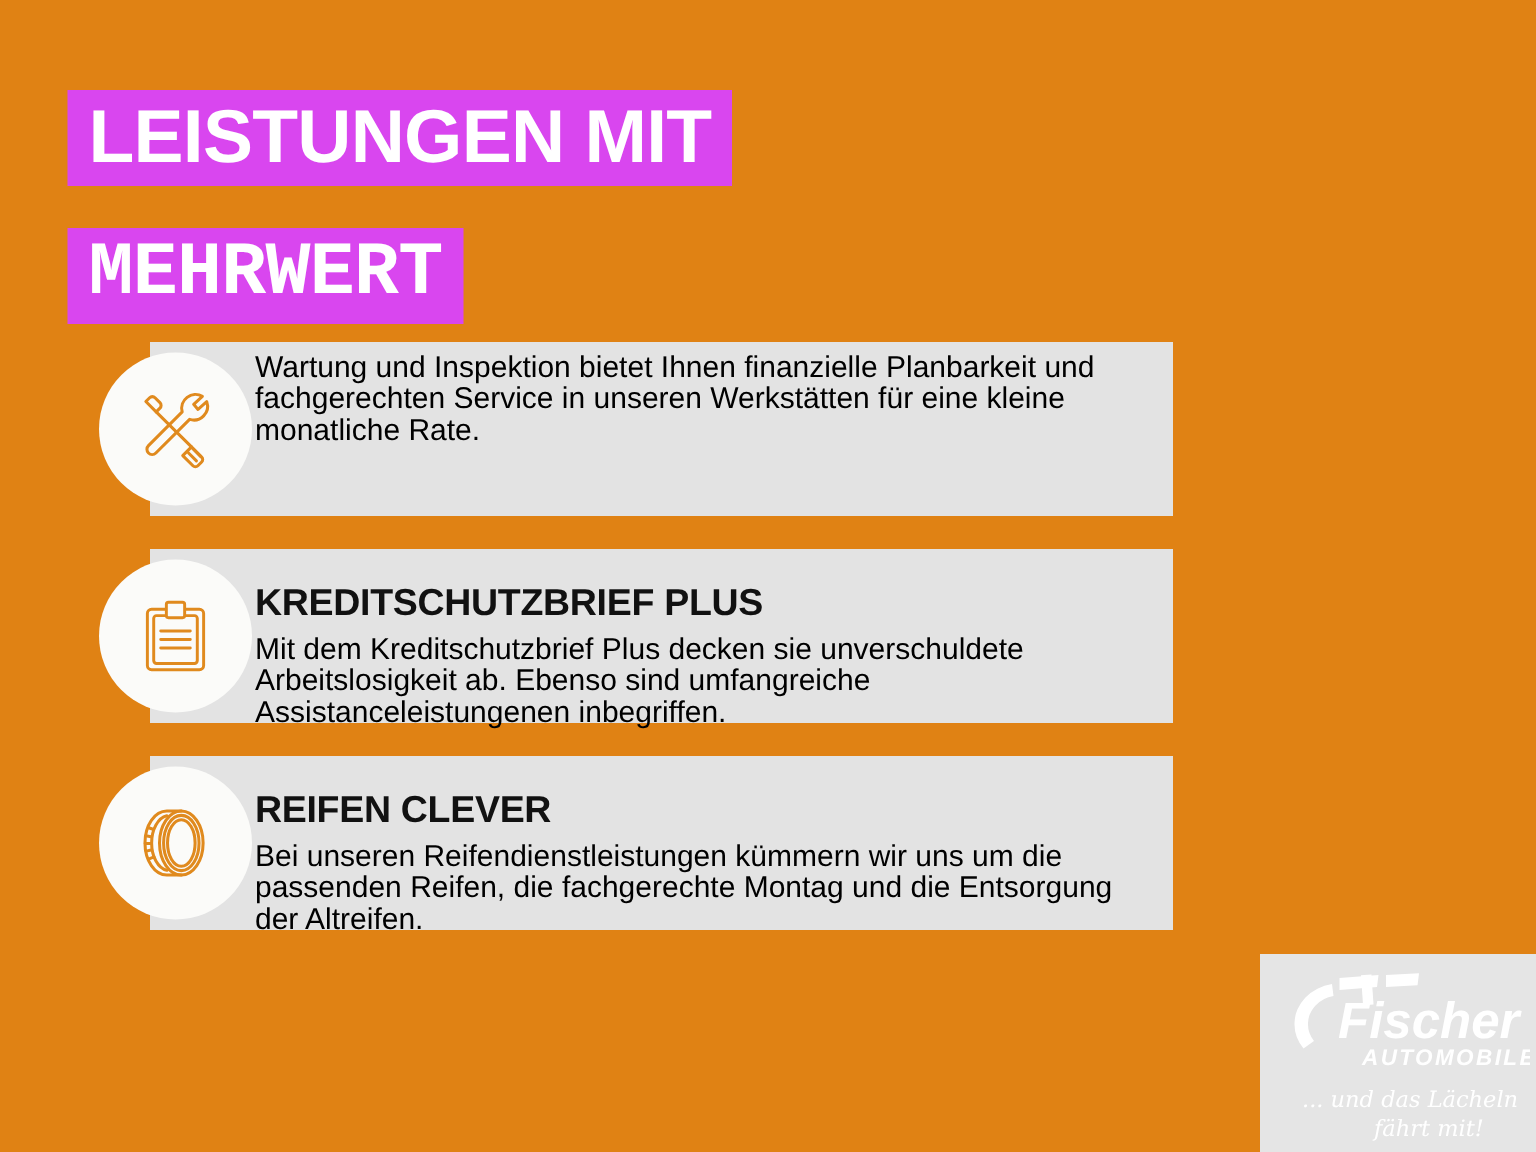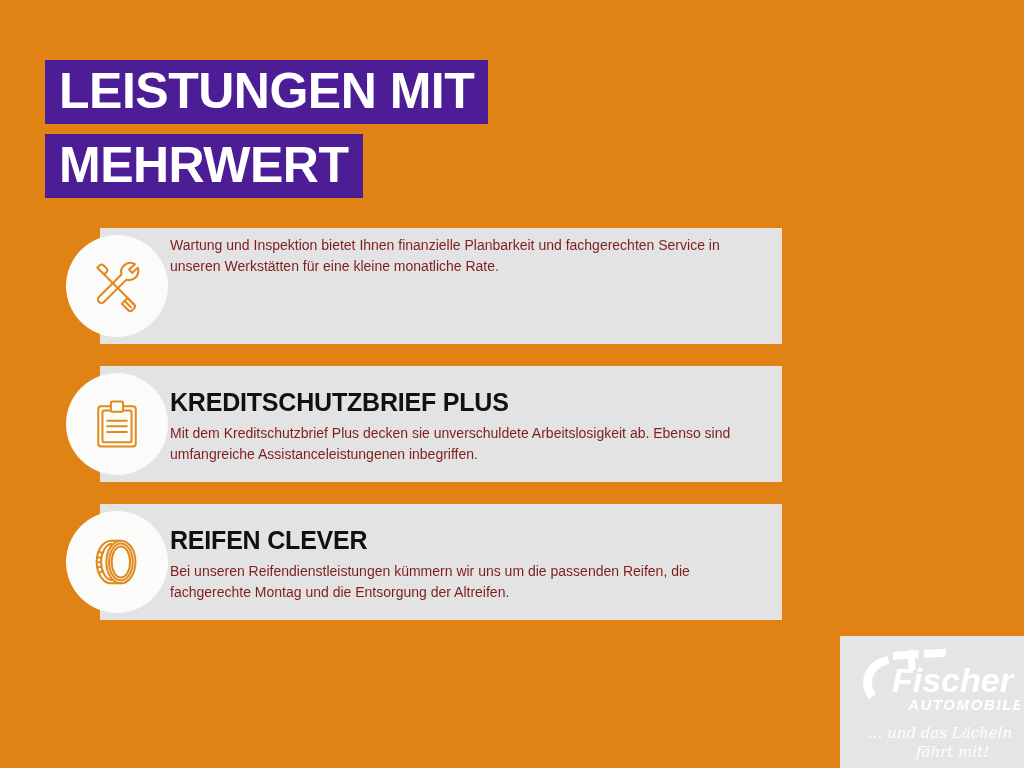--- a/index.html
+++ b/index.html
@@ -21,32 +21,33 @@
   }
 
   
   .title-block {
     position: absolute;
     left: 45px;
     top: 60px;
   }
   .title-line {
     display: block;
-    background: #4c1d95;
+    background: #d946ef;
     color: #ffffff;
     font-weight: bold;
     font-size: 50px;
     line-height: 56px;
     letter-spacing: -0.5px;
     padding: 3px 14px 5px 14px;
     width: max-content;
     font-family: "Liberation Sans", sans-serif;
   }
   .title-line + .title-line {
-    margin-top: 10px;
+    margin-top: 28px;
+    font-family: Liberation Mono, monospace;
   }
 
   
   .cards {
     position: absolute;
     left: 0;
     top: 228px;
     width: 1024px;
   }
   .card {
@@ -92,23 +93,23 @@
     font-size: 25px;
     font-weight: bold;
     color: #111111;
     letter-spacing: -0.2px;
     line-height: 28px;
     font-family: "Liberation Sans", sans-serif;
   }
   .card-desc {
     margin: 0;
     padding-top: 7px;
-    font-size: 14px;
+    font-size: 20px;
     line-height: 21px;
-    color: #7f1d1d;
+    color: #000000;
     max-width: 590px;
     font-family: "Liberation Sans", sans-serif;
   }
 
   
   .logo-box {
     position: absolute;
     left: 840px;
     top: 636px;
     width: 201px;

